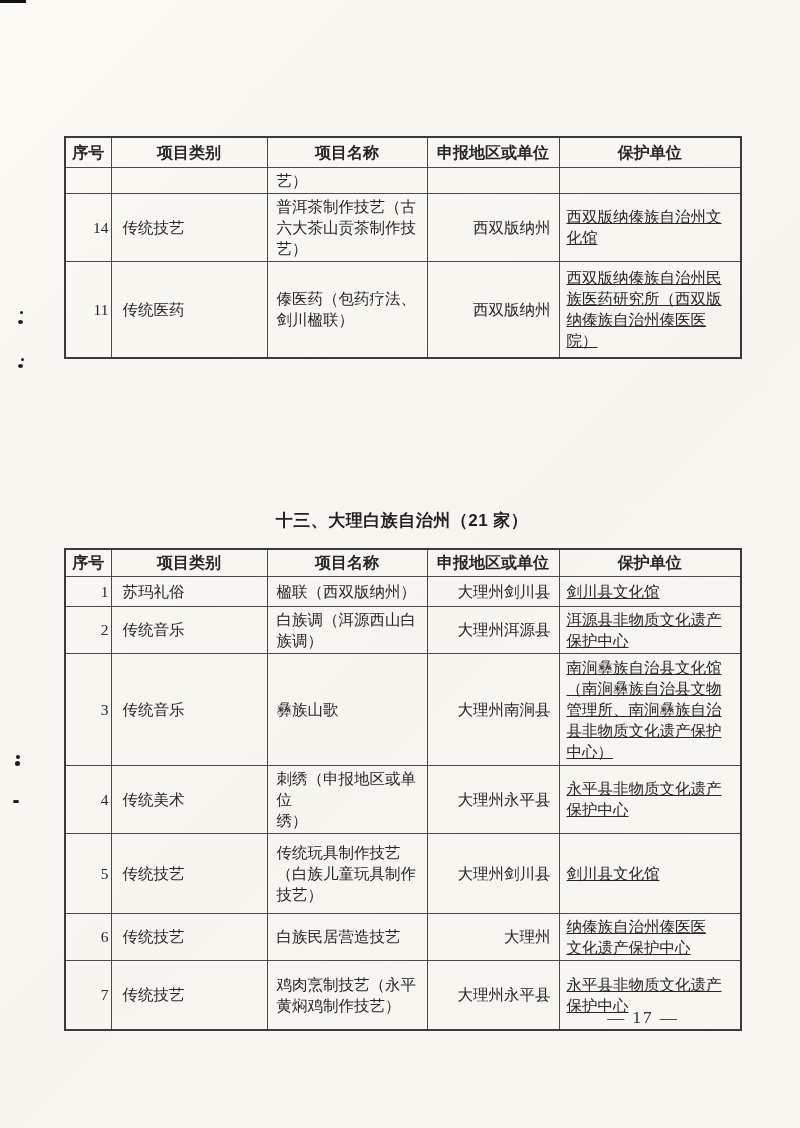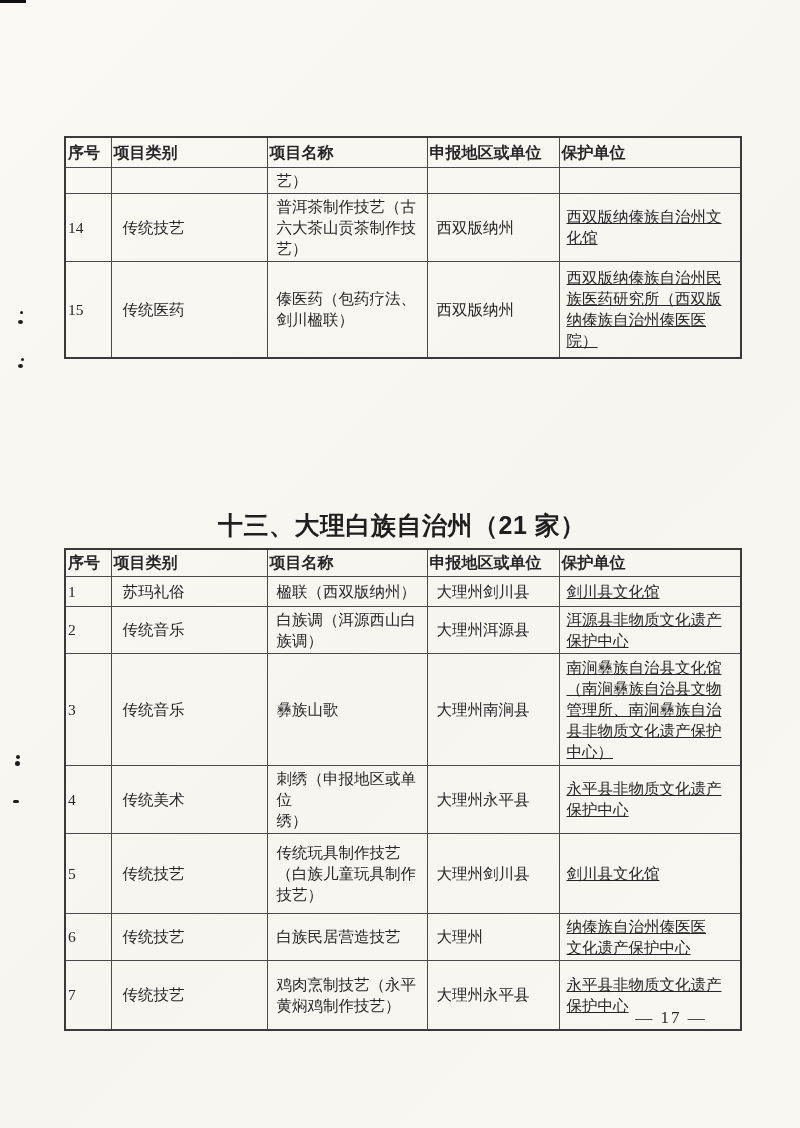--- a/index.html
+++ b/index.html
@@ -35,43 +35,43 @@
     vertical-align:middle;
     font-size:15.5px;
     line-height:21px;
     white-space:pre-line;
     overflow:hidden;
   }
   th{
     font-family:"Liberation Sans","DejaVu Sans",sans-serif;
     font-weight:bold;
     font-size:16px;
-    text-align:left;
+    text-align:center;
     padding:2px 2px;
   }
-  .c-no{text-align:left;padding:2px 2px;}
+  .c-no{text-align:right;padding:2px 2px;}
   .c-cat{padding-left:11px;}
   .c-name{padding-left:9px;}
-  .c-reg{padding-left:9px;}
+  .c-reg{padding-left:28px;text-align:right;}
   .c-unit{padding-left:7px;padding-right:5px;text-decoration:underline;}
   .section-title{
     position:absolute;
     left:64px;width:676px;
     top:509px;
     text-align:center;
     font-family:"Liberation Sans","DejaVu Sans",sans-serif;
     font-weight:bold;
-    font-size:25px;
+    font-size:17px;
     letter-spacing:0.5px;
     color:#1f1f1f;
   }
   .page-number{
     position:absolute;
     top:1008px;
-    left:616px;
+    left:588px;
     width:110px;
     text-align:center;
     font-size:17px;
     letter-spacing:2px;
     color:#2a2a2a;
   }
 </style>
 </head>
 <body>
 
@@ -115,21 +115,21 @@
     <td class="c-no">14</td>
     <td class="c-cat">传统技艺</td>
     <td class="c-name">普洱茶制作技艺（古
 六大茶山贡茶制作技
 艺）</td>
     <td class="c-reg">西双版纳州</td>
     <td class="c-unit">西双版纳傣族自治州文
 化馆</td>
   </tr>
   <tr style="height:97px">
-    <td class="c-no">15</td>
+    <td class="c-no">11</td>
     <td class="c-cat">传统医药</td>
     <td class="c-name">傣医药（包药疗法、
 剑川楹联）</td>
     <td class="c-reg">西双版纳州</td>
     <td class="c-unit">西双版纳傣族自治州民
 族医药研究所（西双版
 纳傣族自治州傣医医
 院）</td>
   </tr>
 </tbody>

